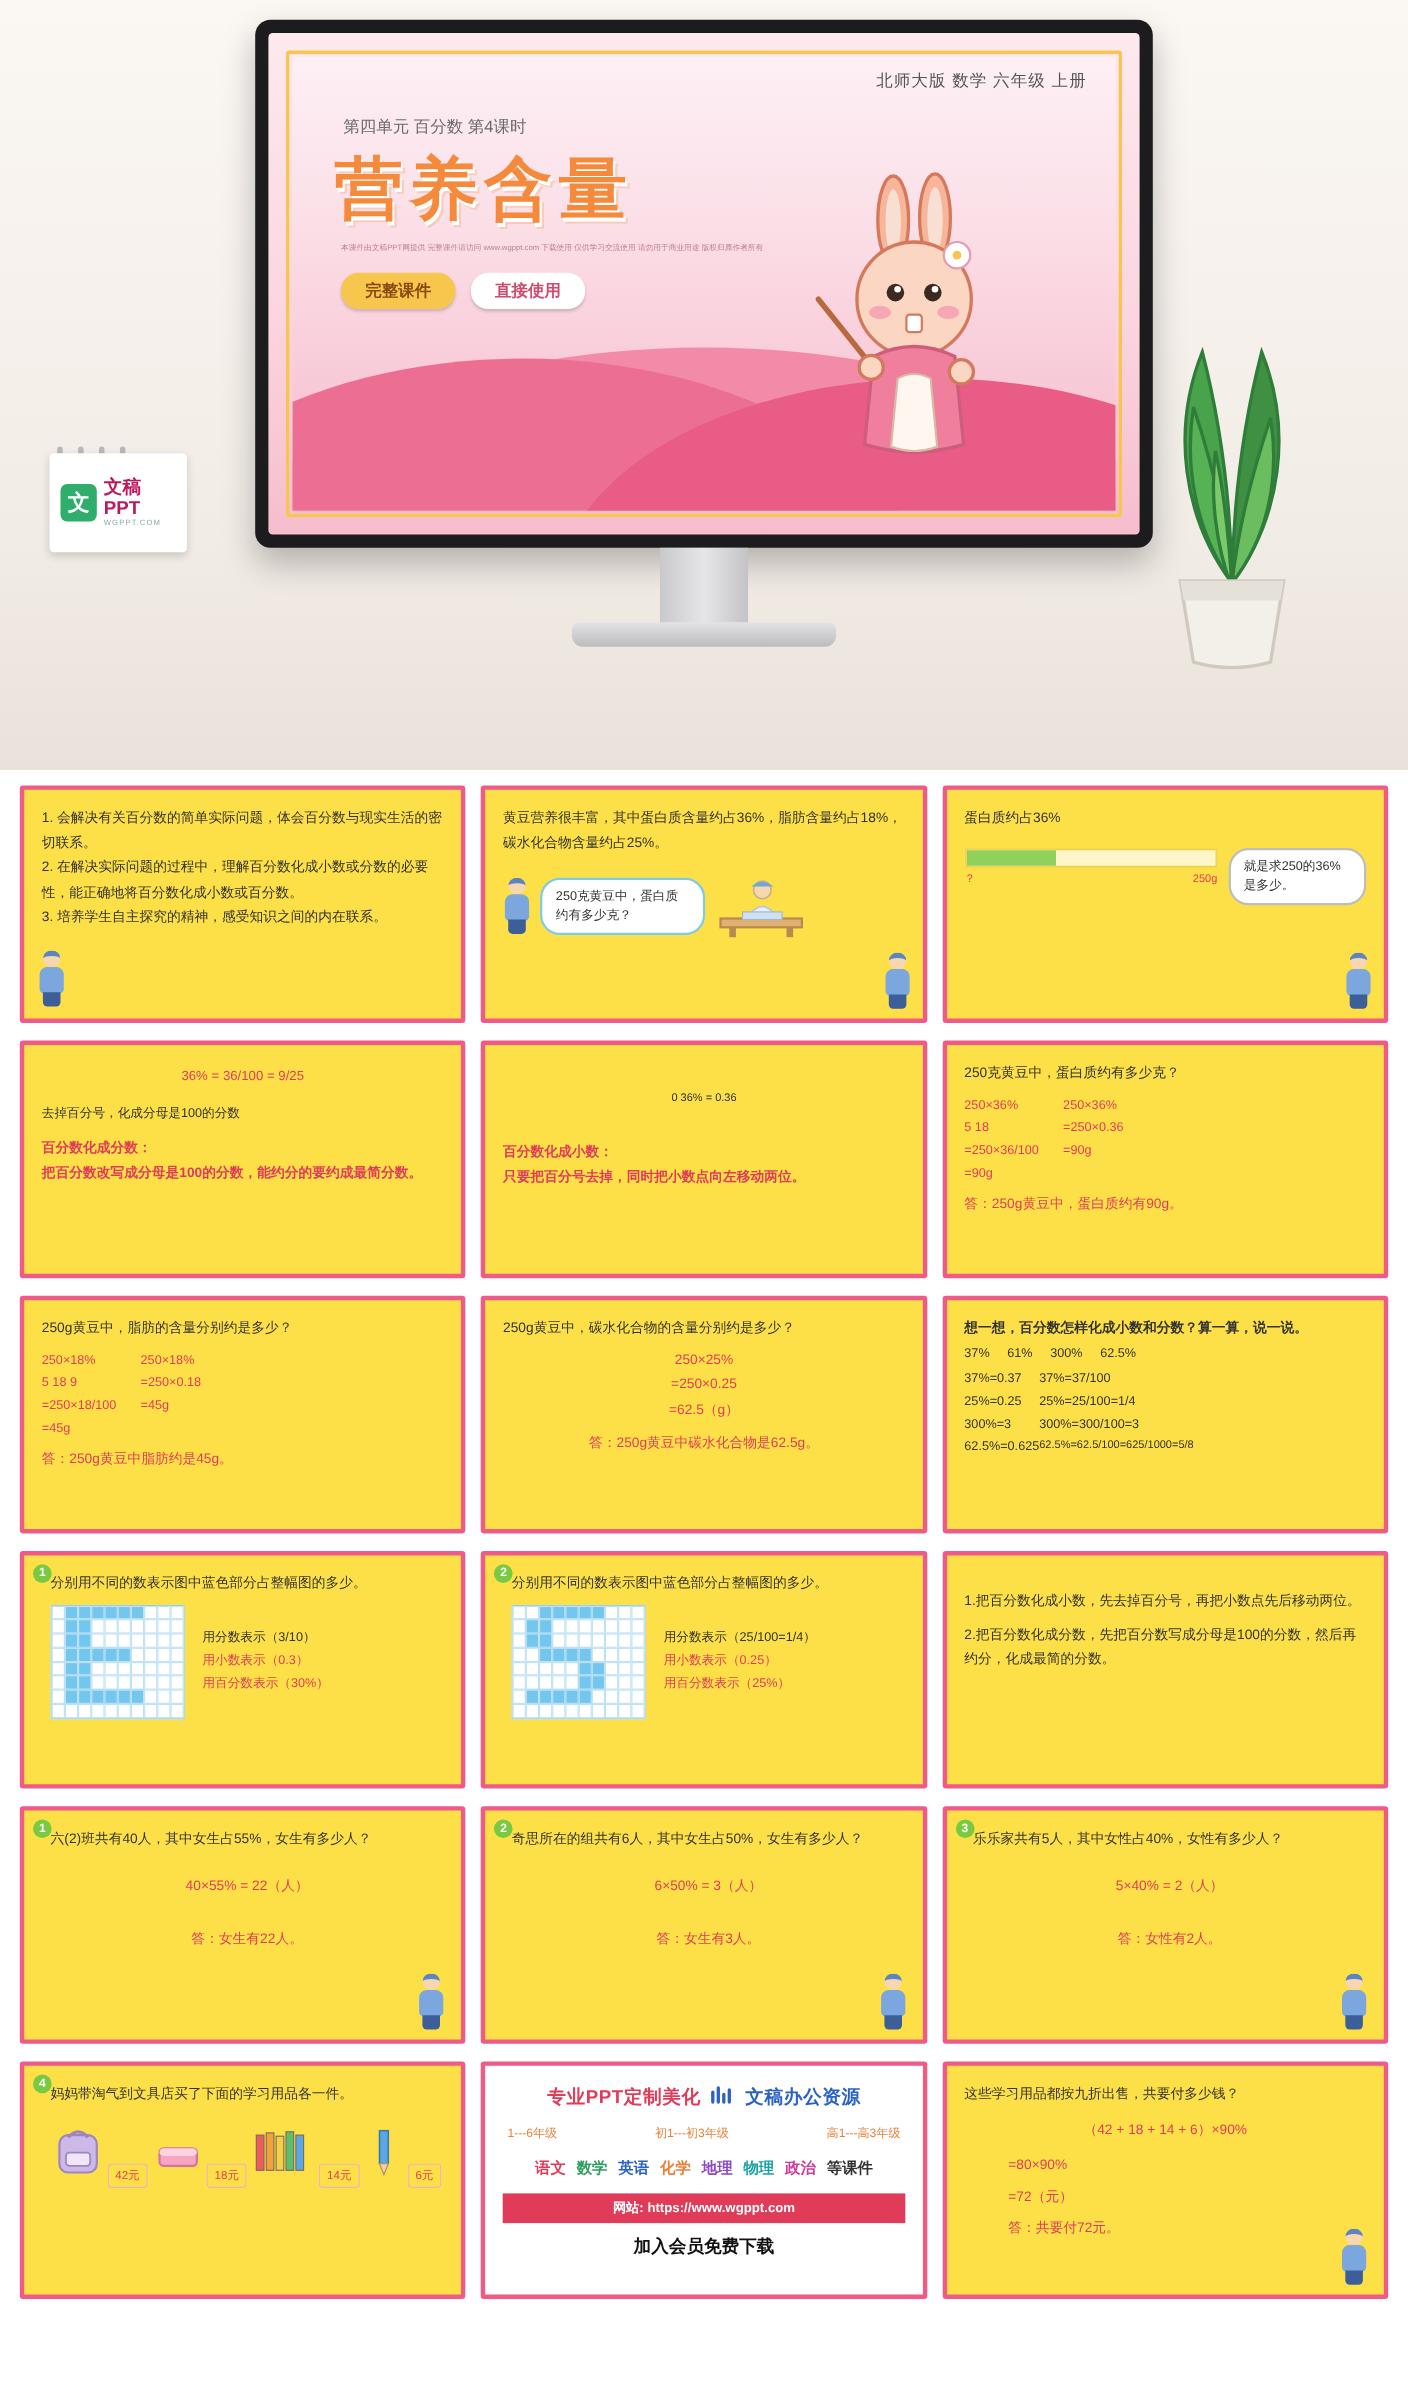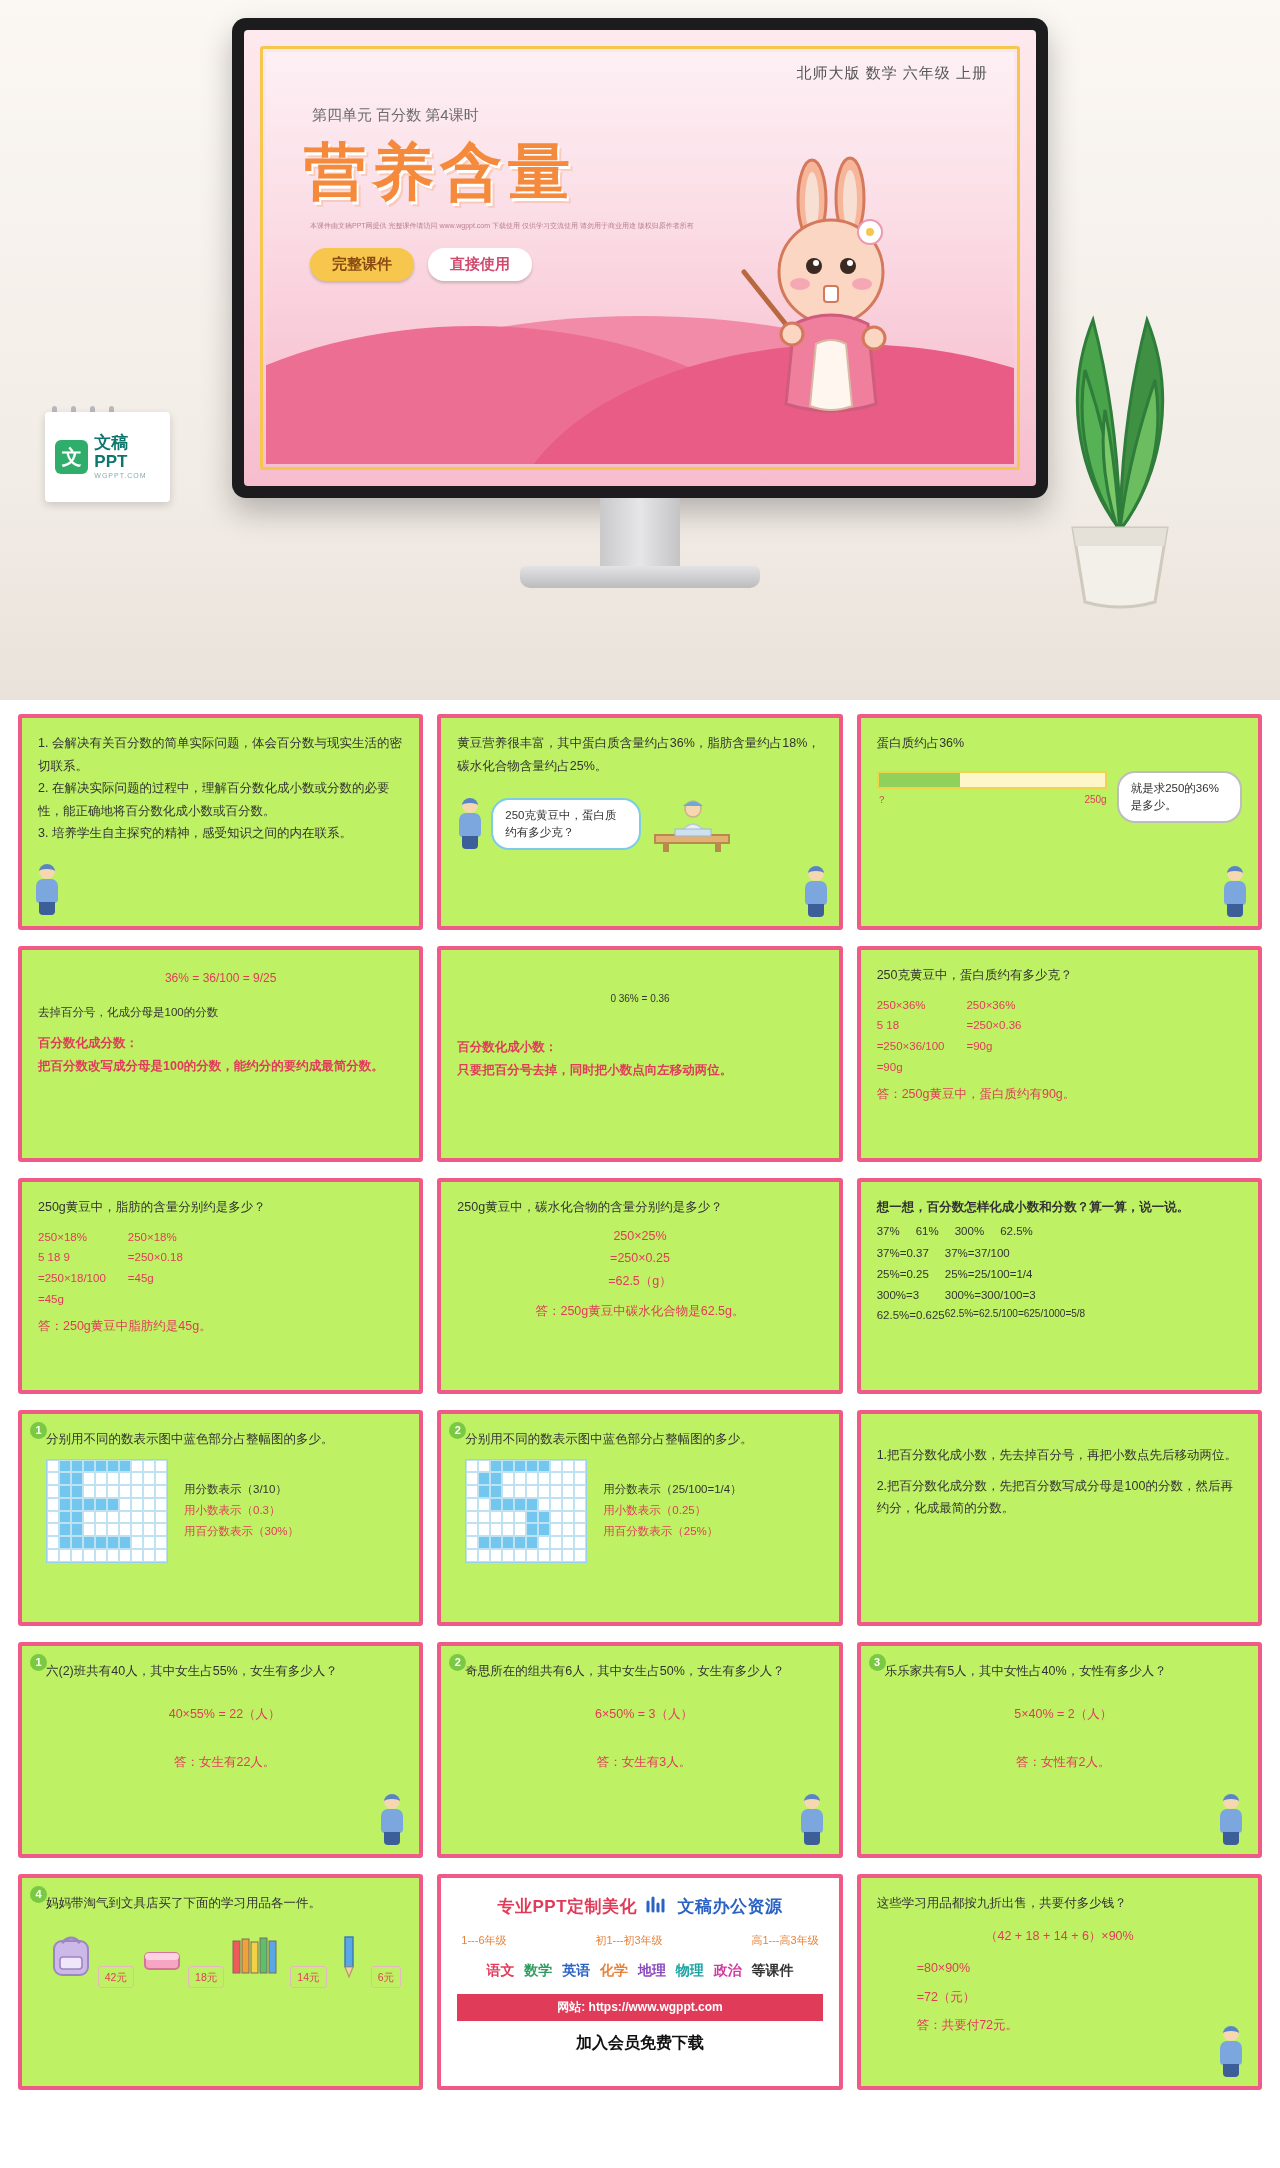--- a/index.html
+++ b/index.html
@@ -102,38 +102,38 @@
     box-shadow:0 3px 8px rgba(0,0,0,.16);
     display:flex; align-items:center; gap:6px; padding:10px;
   }
   .logo-mark {
     width:34px; height:34px; border-radius:6px;
     background:#2eae6a;
     display:flex; align-items:center; justify-content:center;
     color:#fff; font-size:20px; font-weight:bold;
   }
   .logo-text { line-height:1.1; }
-  .logo-text .t1 { font-size:17px; font-weight:bold; color:#0f766e; }
+  .logo-text .t1 { font-size:17px; font-weight:bold; color:#be185d; }
   .logo-text .t2 { font-size:7px; color:#8aa; letter-spacing:1px; }
   .logo-rings { position:absolute; left:52px; top:406px; display:flex; gap:14px; }
   .logo-rings i { display:block; width:5px; height:12px; background:#b9b9bb; border-radius:3px; }
 
   
   .grid {
     position:absolute; top:700px; left:0;
     width:1280px;
     padding:14px 18px 20px 18px;
     display:grid;
     grid-template-columns:repeat(3, 1fr);
     gap:16px 14px;
   }
   .slide {
     position:relative;
     height:216px;
-    background:#bef264;
+    background:#fde047;
     border:4px solid #f7c64d;
     border-radius:3px;
     overflow:hidden;
     padding:14px 16px;
     font-size:12.5px;
     color:#333;
     line-height:1.8;
   }
   .slide.pink { border-color:#ef5a86; }
   .num-badge {

